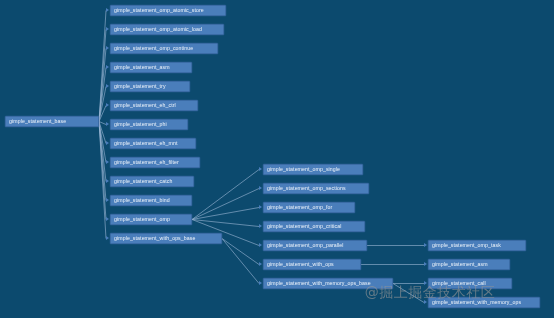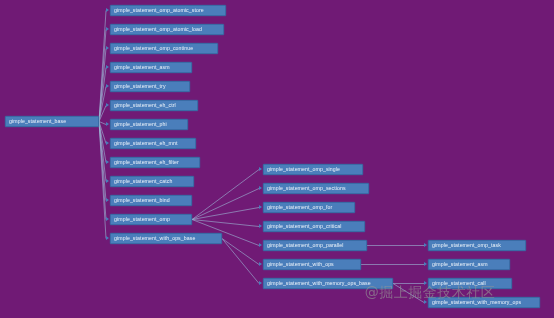--- a/index.html
+++ b/index.html
@@ -4,21 +4,21 @@
 <style>
   html, body {
     margin: 0;
     padding: 0;
     background: #ffffff;
   }
   #canvas {
     position: relative;
     width: 554px;
     height: 318px;
-    background: #701a75;
+    background: #0c4a6e;
     overflow: hidden;
     font-family: "Liberation Sans", sans-serif;
   }
   #edges {
     position: absolute;
     left: 0;
     top: 0;
     width: 554px;
     height: 318px;
   }

